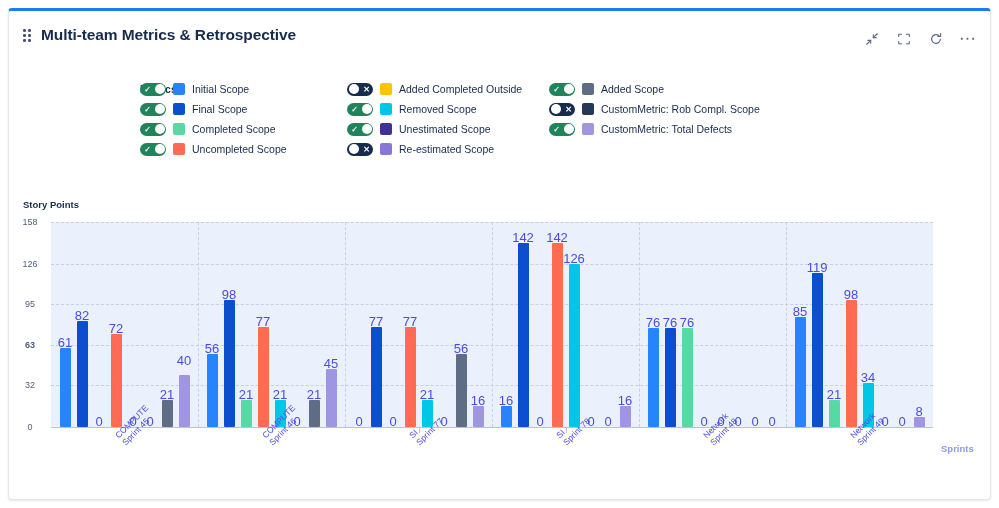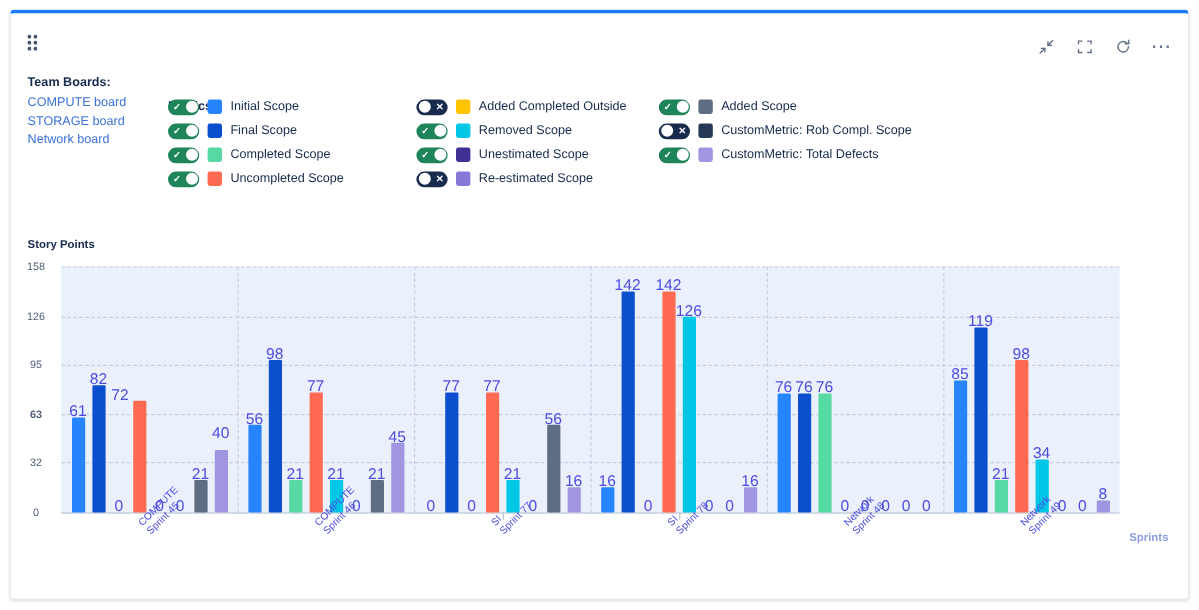--- a/index.html
+++ b/index.html
@@ -113,20 +113,21 @@
 
   <div class="hdr">
     <div class="drag-handle">
         <i style="left: 0px; top: 0px;"></i>
         <i style="left: 0px; top: 5px;"></i>
         <i style="left: 0px; top: 10px;"></i>
         <i style="left: 5px; top: 0px;"></i>
         <i style="left: 5px; top: 5px;"></i>
         <i style="left: 5px; top: 10px;"></i>
       </div>
+    <div class="title">Multi-team Metrics &amp; Retrospective</div>
     <div class="hdr-icons">
       <span>
         <svg width="14" height="14" viewBox="0 0 16 16" fill="none" stroke="#5e6c84" stroke-width="1.3" stroke-linecap="round">
           <path d="M14 2 L9.5 6.5"></path>
             <path d="M9.5 3.2 L9.5 6.5 L12.8 6.5"></path>
           <path d="M2 14 L6.5 9.5"></path>
             <path d="M6.5 12.8 L6.5 9.5 L3.2 9.5"></path>
         </svg>
       </span>
       <span>
@@ -142,26 +143,20 @@
           <path d="M13 8a5 5 0 1 1-1.6-3.7"></path>
             <path d="M13.3 1.8 V5.1 H10"></path>
         </svg>
       </span>
       <span class="dots-icon">⋯</span>
     </div>
   </div>
 
   <div class="controls">
 
-    <div class="boards">
-      <div class="lbl">Team Boards:</div>
-      <a>COMPUTE board</a>
-      <a>STORAGE board</a>
-      <a>Network board</a>
-    </div>
 
     <div class="metrics-lbl">Metrics:</div>
 
     <div class="metric-col col1">
         <div class="metric-row">
           <div class="toggle on">
             <span class="glyph">✓</span>
             <span class="knob"></span>
           </div>
           <div class="swatch" style="background: rgb(38, 132, 255);"></div>
@@ -277,21 +272,21 @@
         <div class="vline" style="left: 735px;"></div>
       </div>
     <div class="axis-base"></div>
     <div class="bars">
         <div class="bar" title="COMPUTE Sprint 45 • Initial Scope: 61" style="left: 8.5px; width: 11px; height: 79.1456px; background: rgb(38, 132, 255);"></div>
         <div class="bar-val" style="left: 14px; top: 112.854px;">61</div>
         <div class="bar" title="COMPUTE Sprint 45 • Final Scope: 82" style="left: 25.5px; width: 11px; height: 106.392px; background: rgb(12, 79, 206);"></div>
         <div class="bar-val" style="left: 31px; top: 85.6076px;">82</div>
         <div class="bar-val" style="left: 48px; top: 192px;">0</div>
         <div class="bar" title="COMPUTE Sprint 45 • Uncompleted Scope: 72" style="left: 59.5px; width: 11px; height: 93.4177px; background: rgb(255, 107, 82);"></div>
-        <div class="bar-val" style="left: 49px; top: 98.5823px;">72</div>
+        <div class="bar-val" style="left: 65px; top: 98.5823px;">72</div>
         <div class="bar-val" style="left: 82px; top: 192px;">0</div>
         <div class="bar-val" style="left: 99px; top: 192px;">0</div>
         <div class="bar" title="COMPUTE Sprint 45 • Added Scope: 21" style="left: 110.5px; width: 11px; height: 27.2468px; background: rgb(94, 108, 132);"></div>
         <div class="bar-val" style="left: 116px; top: 164.753px;">21</div>
         <div class="bar" title="COMPUTE Sprint 45 • CustomMetric: Total Defects: 40" style="left: 127.5px; width: 11px; height: 51.8987px; background: rgb(160, 149, 224);"></div>
         <div class="bar-val" style="left: 133px; top: 131px;">40</div>
         <div class="bar" title="COMPUTE Sprint 46 • Initial Scope: 56" style="left: 155.5px; width: 11px; height: 72.6582px; background: rgb(38, 132, 255);"></div>
         <div class="bar-val" style="left: 161px; top: 119.342px;">56</div>
         <div class="bar" title="COMPUTE Sprint 46 • Final Scope: 98" style="left: 172.5px; width: 11px; height: 127.152px; background: rgb(12, 79, 206);"></div>
         <div class="bar-val" style="left: 178px; top: 64.8481px;">98</div>

